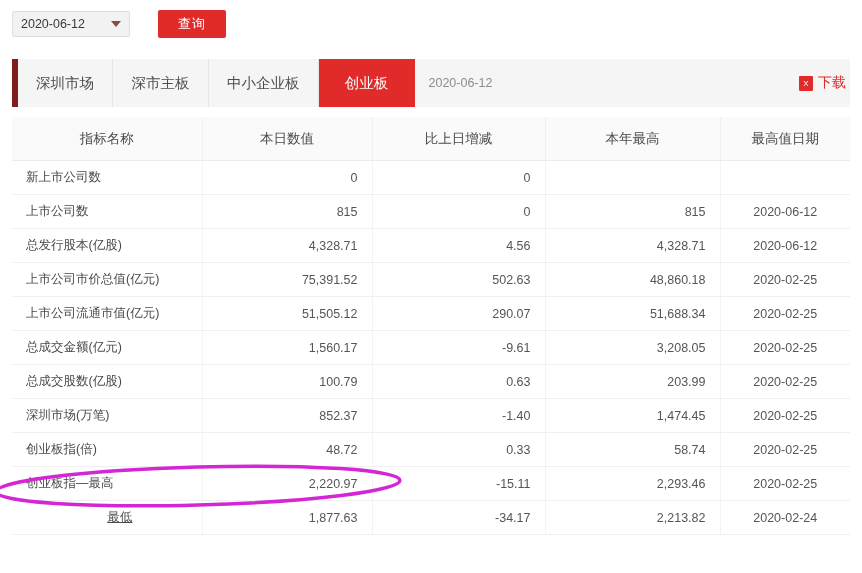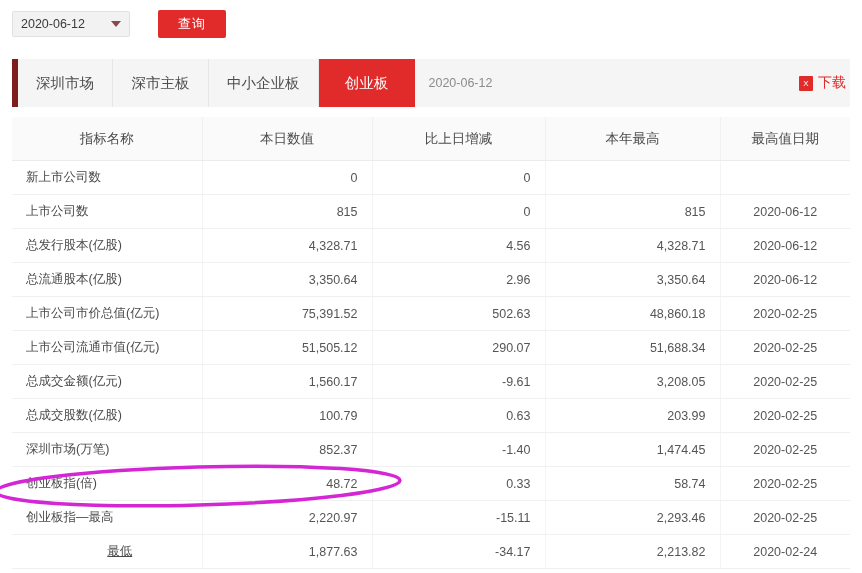--- a/index.html
+++ b/index.html
@@ -231,27 +231,20 @@
           <td class="c-date">2020-06-12</td>
         </tr>
         <tr>
           <td class="c-label">总发行股本(亿股)</td>
           <td class="c-num">4,328.71</td>
           <td class="c-num">4.56</td>
           <td class="c-num">4,328.71</td>
           <td class="c-date">2020-06-12</td>
         </tr>
         <tr>
-          <td class="c-label">总流通股本(亿股)</td>
-          <td class="c-num">3,350.64</td>
-          <td class="c-num">2.96</td>
-          <td class="c-num">3,350.64</td>
-          <td class="c-date">2020-06-12</td>
-        </tr>
-        <tr>
           <td class="c-label">上市公司市价总值(亿元)</td>
           <td class="c-num">75,391.52</td>
           <td class="c-num">502.63</td>
           <td class="c-num">48,860.18</td>
           <td class="c-date">2020-02-25</td>
         </tr>
         <tr>
           <td class="c-label">上市公司流通市值(亿元)</td>
           <td class="c-num">51,505.12</td>
           <td class="c-num">290.07</td>

